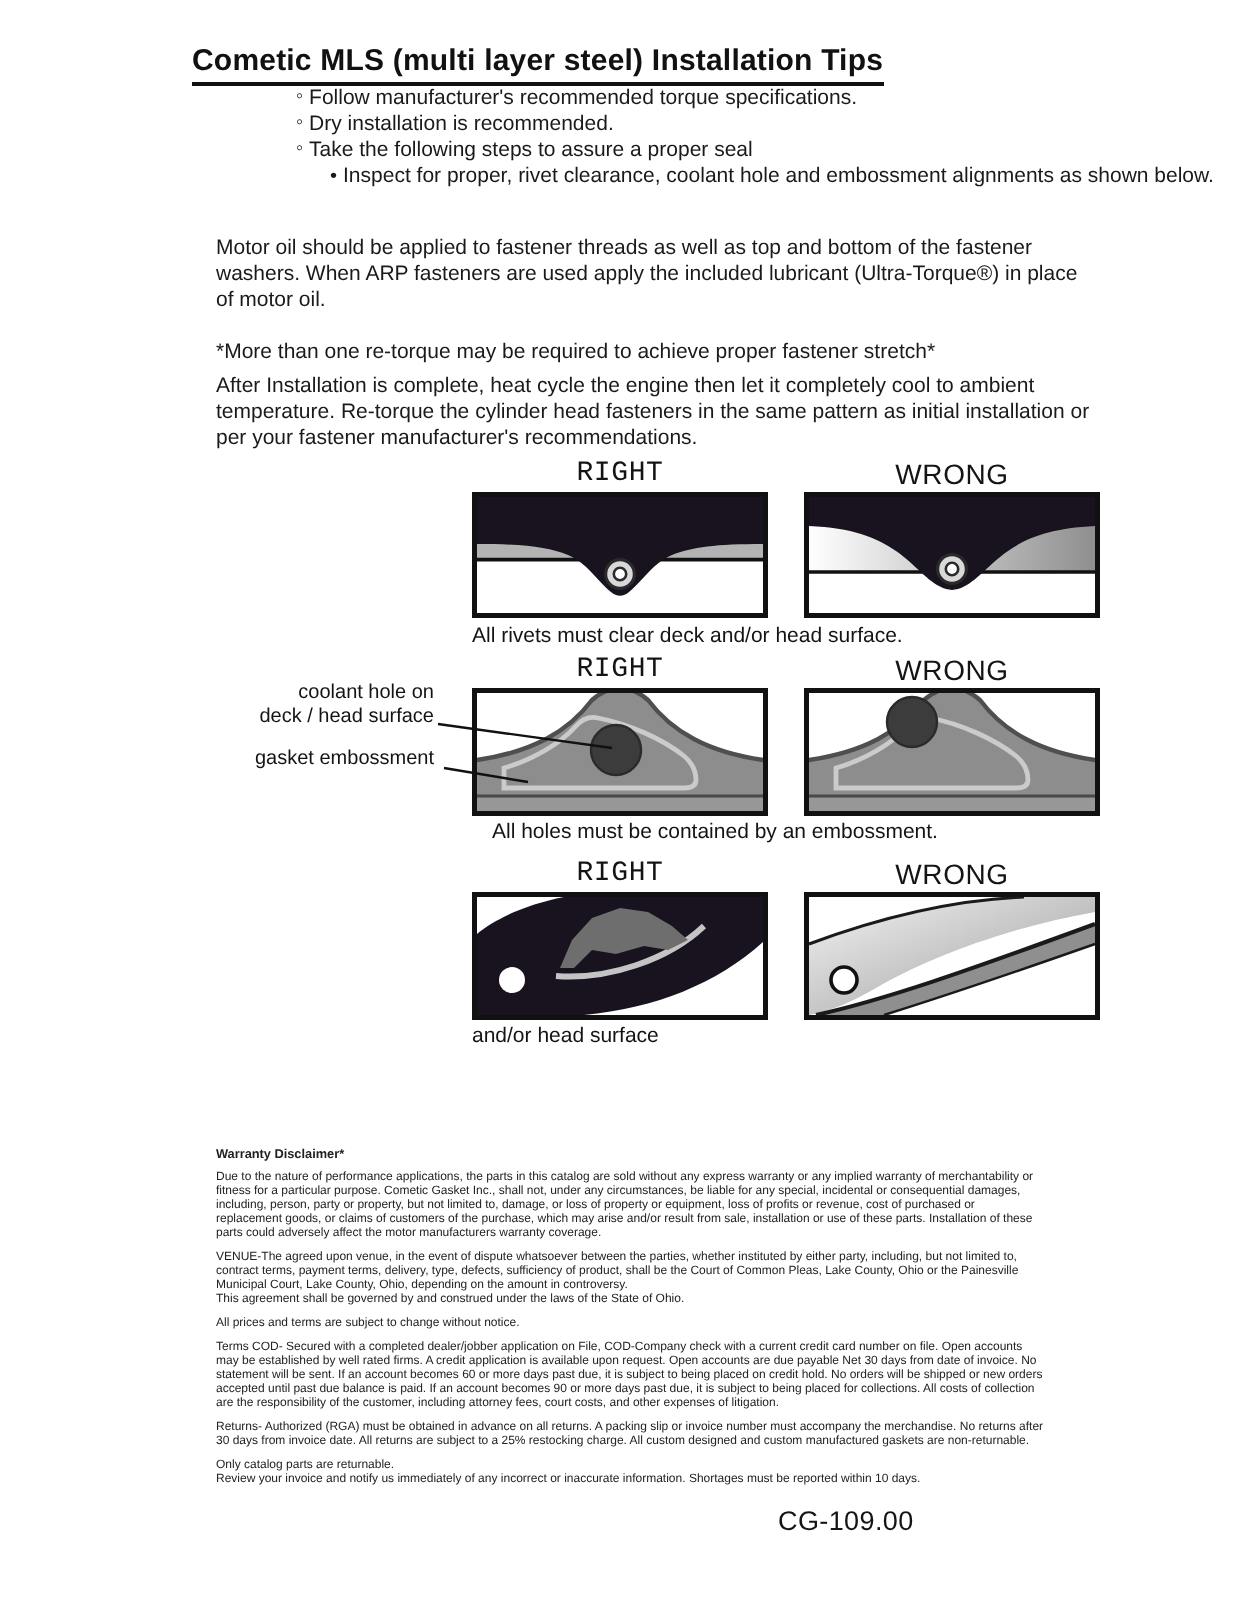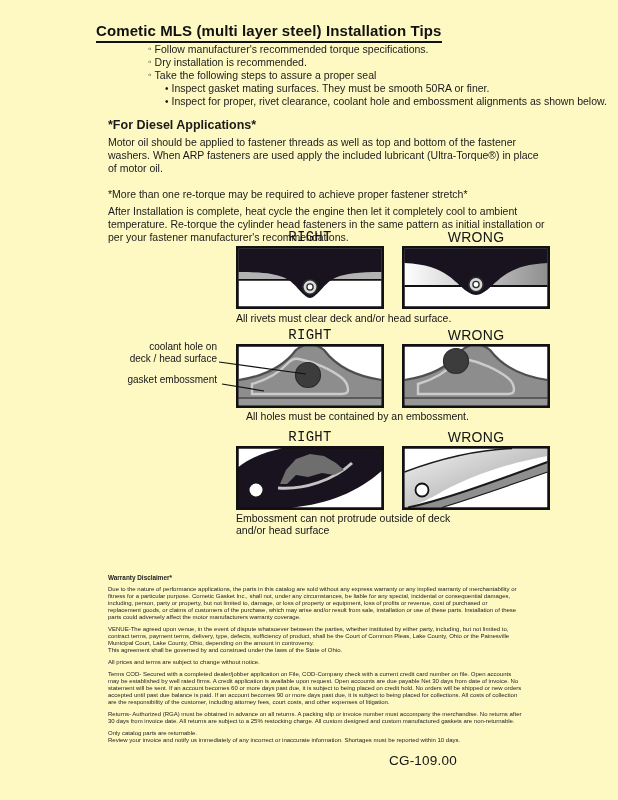--- a/index.html
+++ b/index.html
@@ -1,17 +1,17 @@
 <!DOCTYPE html>
 <html><head>
 <meta charset="utf-8">
 <style>
   html,body{margin:0;padding:0;background:#e8e8e8;}
   .page{
-    position:relative;width:618px;height:800px;background:#fef9c3;
+    position:relative;width:618px;height:800px;background:#ffffff;
     font-family:"Liberation Sans","DejaVu Sans",sans-serif;color:#1a1a1a;
     overflow:hidden;margin:0 auto;
   }
   .title{
     position:absolute;left:96px;top:22px;margin:0;
     font-size:15px;font-weight:bold;color:#111;
     border-bottom:2px solid #111;padding-bottom:2px;letter-spacing:.1px;
   }
   .tips{position:absolute;left:100px;top:43px;width:470px;font-size:10.5px;line-height:13px;margin-left:48px;}
   .b{white-space:nowrap;}
@@ -49,26 +49,24 @@
 <body>
 
 <div class="page">
 
   <h1 class="title">Cometic MLS (multi layer steel) Installation Tips</h1>
 
   <div class="tips">
     <div class="b"><span class="dot">◦</span><span>Follow manufacturer's recommended torque specifications.</span></div>
     <div class="b"><span class="dot">◦</span><span>Dry installation is recommended.</span></div>
     <div class="b"><span class="dot">◦</span><span>Take the following steps to assure a proper seal</span></div>
-    <div class="sb"><span class="dot2">•</span><span>Inspect gasket mating surfaces.  They must be smooth 50RA or finer.</span></div>
     <div class="sb"><span class="dot2">•</span><span>Inspect for proper, rivet clearance, coolant hole and embossment alignments as shown below.</span></div>
   </div>
 
   <div class="diesel">
-    <h2>*For Diesel Applications*</h2>
     <p>Motor oil should be applied to fastener threads as well as top and bottom of the fastener washers. When ARP fasteners are used apply the included lubricant (Ultra-Torque®) in place of motor oil.</p>
     <p style="margin-top:13px;">*More than one re-torque may be required to achieve proper fastener stretch*</p>
     <p>After Installation is complete, heat cycle the engine then let it completely cool to ambient temperature. Re-torque the cylinder head fasteners in the same pattern as initial installation or per your fastener manufacturer's recommendations.</p>
   </div>
 
   <div class="dg g1">
     <div class="lab r">RIGHT</div>
     <div class="lab w">WRONG</div>
     <svg class="r" width="148" height="63" viewBox="0 0 148 63">
       <rect x="1.25" y="1.25" width="145.5" height="60.5" fill="#ffffff" stroke="#111" stroke-width="2.5"></rect>
@@ -156,21 +154,20 @@
       <rect x="1.25" y="1.25" width="145.5" height="61.5" fill="#ffffff" stroke="#111" stroke-width="2.5"></rect>
       <path d="M2.5,26 C40,12 75,4 110,2.5 L145.5,2.5 L145.5,10 C100,18 60,34 36,48 C24,55 12,60 2.5,61.5 Z" fill="url(#gw3)"></path>
       <path d="M2.5,26 C40,12 75,4 110,2.5" fill="none" stroke="#1a1a1a" stroke-width="1.5"></path>
       <path d="M6,61.5 C40,54 80,40 145.5,16 L145.5,26 C100,42 64,54 40,61.5 Z" fill="#8f8f8f"></path>
       <path d="M6,61.5 C40,54 80,40 145.5,16" fill="none" stroke="#1a1a1a" stroke-width="2"></path>
       <path d="M145.5,26 C100,42 64,54 40,61.5" fill="none" stroke="#1a1a1a" stroke-width="1.2"></path>
       <circle cx="20" cy="44" r="6.5" fill="#ffffff" stroke="#111" stroke-width="1.8"></circle>
       <rect x="1.25" y="1.25" width="145.5" height="61.5" fill="none" stroke="#111" stroke-width="2.5"></rect>
     </svg>
     <div class="cap">
-      <div>Embossment can not protrude outside of deck</div>
       <div>and/or head surface</div>
     </div>
   </div>
 
   <div class="legal">
     <h3>Warranty Disclaimer*</h3>
     <p>Due to the nature of performance applications, the parts in this catalog are sold without any express warranty or any implied warranty of merchantability or fitness for a particular purpose.  Cometic Gasket Inc., shall not, under any circumstances, be liable for any special, incidental or consequential damages, including, person, party or property, but not limited to, damage, or loss of property or equipment, loss of profits or revenue, cost of purchased or replacement goods, or claims of customers of the purchase, which may arise and/or result from sale, installation or use of these parts.  Installation of these parts could adversely affect the motor manufacturers warranty coverage.</p>
     <p class="tight">VENUE-The agreed upon venue, in the event of dispute whatsoever between the parties, whether instituted by either party, including, but not limited to, contract terms, payment terms, delivery, type, defects, sufficiency of product, shall be the Court of Common Pleas, Lake County, Ohio or the Painesville Municipal Court, Lake County, Ohio, depending on the amount in controversy.</p>
     <p>This agreement shall be governed by and construed under the laws of the State of Ohio.</p>
     <p>All prices and terms are subject to change without notice.</p>

